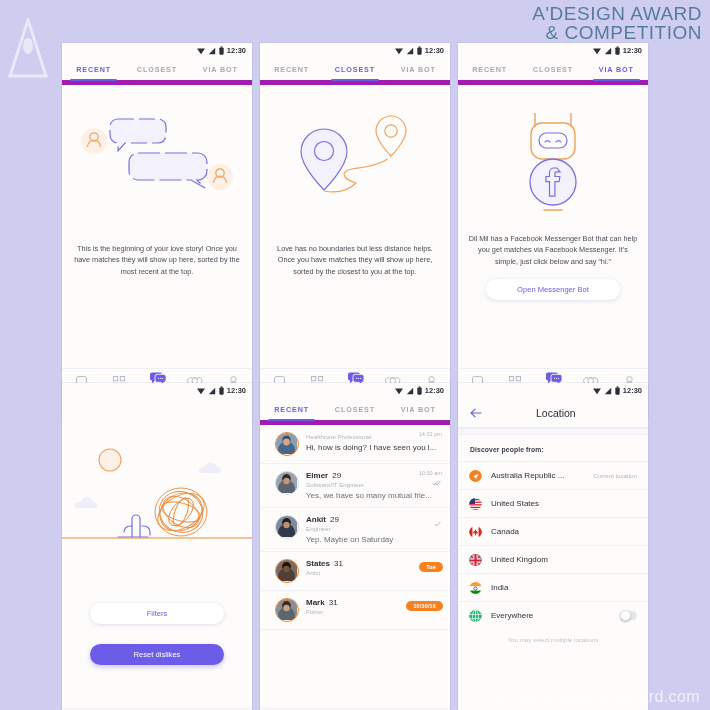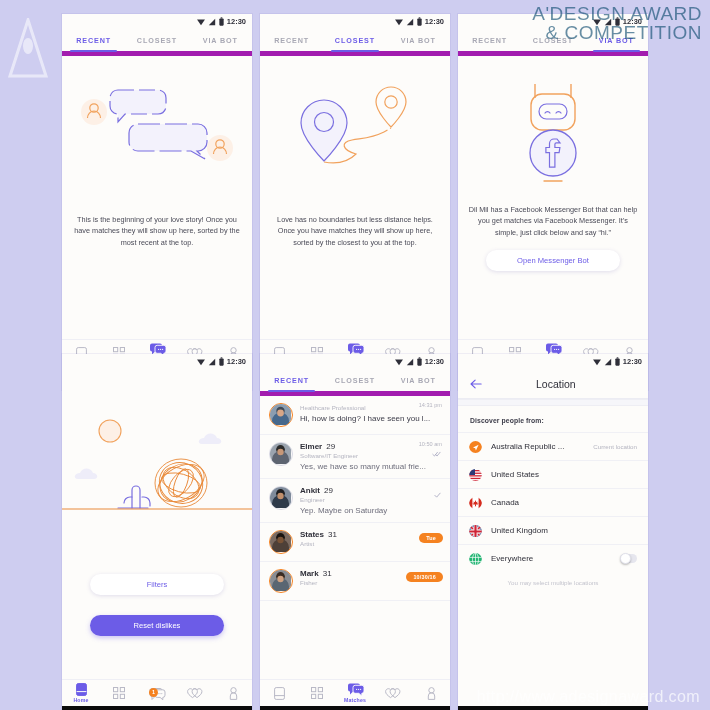--- a/index.html
+++ b/index.html
@@ -35,20 +35,21 @@
     grid-template-rows:332px 332px;
     column-gap:8px; row-gap:8px;
   }
   .phone{
     width:190px; height:376px;
     background:#fdfcfa;
     display:flex; flex-direction:column;
     overflow:hidden;
     position:relative;
     box-shadow:0 0 0 1px rgba(120,110,200,.10);
+    margin-top:29px;
   }
   
   .statusbar{
     height:15px; background:#fdfcfa; flex:0 0 15px;
     display:flex; align-items:center; justify-content:flex-end;
     padding-right:6px; gap:3px;
   }
   .sb-ico{ display:block; }
   .sb-time{ font-size:7.5px; color:#2f2f39; font-weight:700; letter-spacing:0; }
 
@@ -108,21 +109,21 @@
 
   
   .sysnav{
     flex:0 0 24px; background:#0b0b0b;
     display:flex; align-items:center; justify-content:space-around;
   }
 
   
   .msg-list{ display:flex; flex-direction:column; }
   .msg-row{
-    display:flex; gap:7px; padding:7px 8px 7px 9px;
+    display:flex; gap:7px; padding:7px 8px 7px 15px;
     border-bottom:1px solid #f0f0f5; position:relative; cursor:pointer;
   }
   .avatar{
     width:24px; height:24px; border-radius:50%; flex:0 0 24px;
     border:1.5px solid #f58220; overflow:hidden; position:relative;
   }
   .avatar.plain{ border-color:#d9d9e4; }
   .msg-main{ flex:1; min-width:0; }
   .msg-top{ display:flex; align-items:flex-start; gap:4px; }
   .msg-name{ font-size:8px; font-weight:700; color:#2f2f39; }
@@ -791,20 +792,39 @@
               <defs>
                 <clipPath id="c3">
                   <circle cx="6.5" cy="6.5" r="6.5"></circle>
                 </clipPath>
               </defs>
             </svg>
         </span>
         <span class="loc-name">United Kingdom</span>
       </div>
 
+      <div class="loc-row">
+        <span class="flag">
+          <svg width="13" height="13" viewBox="0 0 13 13">
+              <circle cx="6.5" cy="6.5" r="6.5" fill="#fff"></circle>
+              <g clip-path="url(#c4)">
+                <rect x="0" y="0" width="13" height="4.4" fill="#ff9933"></rect>
+                <rect x="0" y="4.4" width="13" height="4.2" fill="#fff"></rect>
+                <rect x="0" y="8.6" width="13" height="4.4" fill="#138808"></rect>
+              </g>
+              <circle cx="6.5" cy="6.5" r="1.6" fill="none" stroke="#13306f" stroke-width="0.7"></circle>
+              <defs>
+                <clipPath id="c4">
+                  <circle cx="6.5" cy="6.5" r="6.5"></circle>
+                </clipPath>
+              </defs>
+            </svg>
+        </span>
+        <span class="loc-name">India</span>
+      </div>
 
       <div class="loc-row">
         <span class="flag">
           <svg width="13" height="13" viewBox="0 0 13 13">
               <circle cx="6.5" cy="6.5" r="6.5" fill="#23b573"></circle>
               <g stroke="#fff" stroke-width="0.7" fill="none">
                 <ellipse cx="6.5" cy="6.5" rx="3" ry="6.3"></ellipse>
                 <line x1="0.3" y1="4.4" x2="12.7" y2="4.4"></line>
                 <line x1="0.3" y1="8.6" x2="12.7" y2="8.6"></line>
                 <line x1="6.5" y1="0.2" x2="6.5" y2="12.8"></line>

